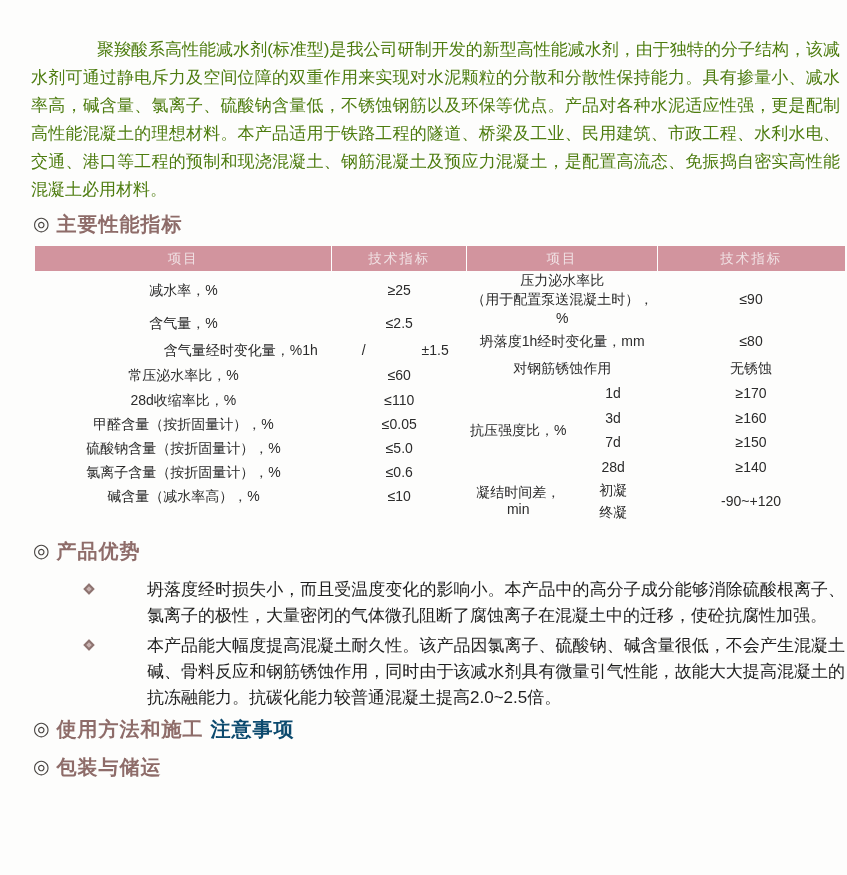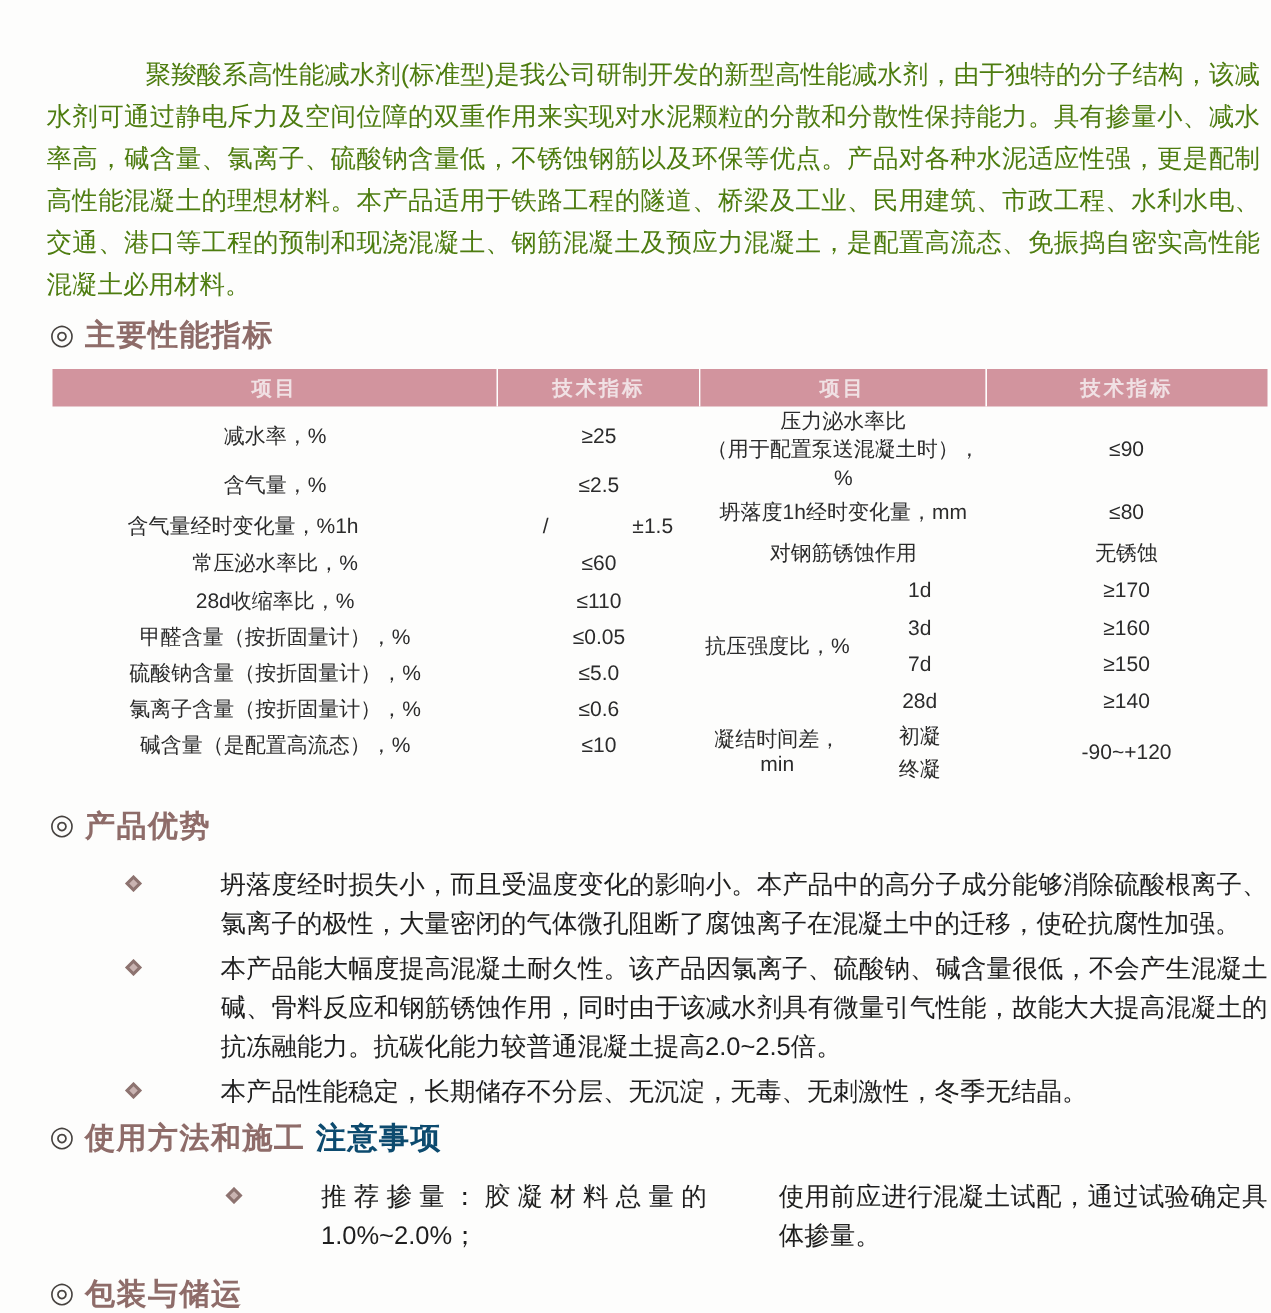--- a/index.html
+++ b/index.html
@@ -53,39 +53,39 @@
   .table-wrap {
     margin: 10px 0 0 35px;
     width: 810px;
     display: flex;
     align-items: flex-start;
   }
   table.tbl { border-collapse: collapse; table-layout: fixed; }
   table.tbl th {
     background: #d2949e;
     color: #f0e1e4;
-    font-weight: bold;
+    font-weight: normal;
     font-size: 13.5px;
     height: 25px;
     text-align: center;
     vertical-align: middle;
     border-right: 1px solid #ffffff;
     letter-spacing: 2px;
   }
   table.tbl-right th:last-child { border-right: none; }
   table.tbl td {
     font-size: 14px;
     color: #2b2b2b;
     text-align: center;
     vertical-align: middle;
     line-height: 17px;
   }
   .split {
     display: flex;
-    justify-content: flex-start;
+    justify-content: flex-end;
     align-items: center;
     padding: 0 14px 0 50px;
   }
   .split2 {
     display: flex;
     justify-content: space-between;
     align-items: center;
     padding: 0 18px 0 30px;
   }
   .two-line div { line-height: 19px; }
@@ -181,21 +181,21 @@
         </tr>
         <tr style="height:25px">
           <td>硫酸钠含量（按折固量计），%</td>
           <td>≤5.0</td>
         </tr>
         <tr style="height:23px">
           <td>氯离子含量（按折固量计），%</td>
           <td>≤0.6</td>
         </tr>
         <tr style="height:24px">
-          <td>碱含量（是配置高流态），%</td>
+          <td>碱含量（减水率高），%</td>
           <td>≤10</td>
         </tr>
       </tbody>
     </table>
 
     <table class="tbl tbl-right">
       <colgroup>
           <col style="width:102px">
           <col style="width:88px">
           <col style="width:188px">
@@ -258,40 +258,27 @@
 
   <div class="bullets bullets-adv">
     <div class="bullet-item">
       <span class="diamond-icon"></span>
       <p>坍落度经时损失小，而且受温度变化的影响小。本产品中的高分子成分能够消除硫酸根离子、氯离子的极性，大量密闭的气体微孔阻断了腐蚀离子在混凝土中的迁移，使砼抗腐性加强。</p>
     </div>
     <div class="bullet-item">
       <span class="diamond-icon"></span>
       <p>本产品能大幅度提高混凝土耐久性。该产品因氯离子、硫酸钠、碱含量很低，不会产生混凝土碱、骨料反应和钢筋锈蚀作用，同时由于该减水剂具有微量引气性能，故能大大提高混凝土的抗冻融能力。抗碳化能力较普通混凝土提高2.0~2.5倍。</p>
     </div>
-    <div class="bullet-item">
-      <span class="diamond-icon"></span>
-      <p>本产品性能稳定，长期储存不分层、无沉淀，无毒、无刺激性，冬季无结晶。</p>
-    </div>
   </div>
 
   <h2 class="section-title t-usage">
     <span class="mark">◎</span>
     <span>使用方法和施工</span>
     <span class="tail">注意事项</span>
   </h2>
 
-  <div class="bullets bullets-usage">
-    <div class="bullet-item">
-      <span class="diamond-icon"></span>
-      <p class="gapline">
-        <span>推荐掺量：胶凝材料总量的1.0%~2.0%；</span>
-        <span>使用前应进行混凝土试配，通过试验确定具体掺量。</span>
-      </p>
-    </div>
-  </div>
 
   <h2 class="section-title t-pack">
     <span class="mark">◎</span>
     <span>包装与储运</span>
   </h2>
 
 </div>
 
 </body></html>

